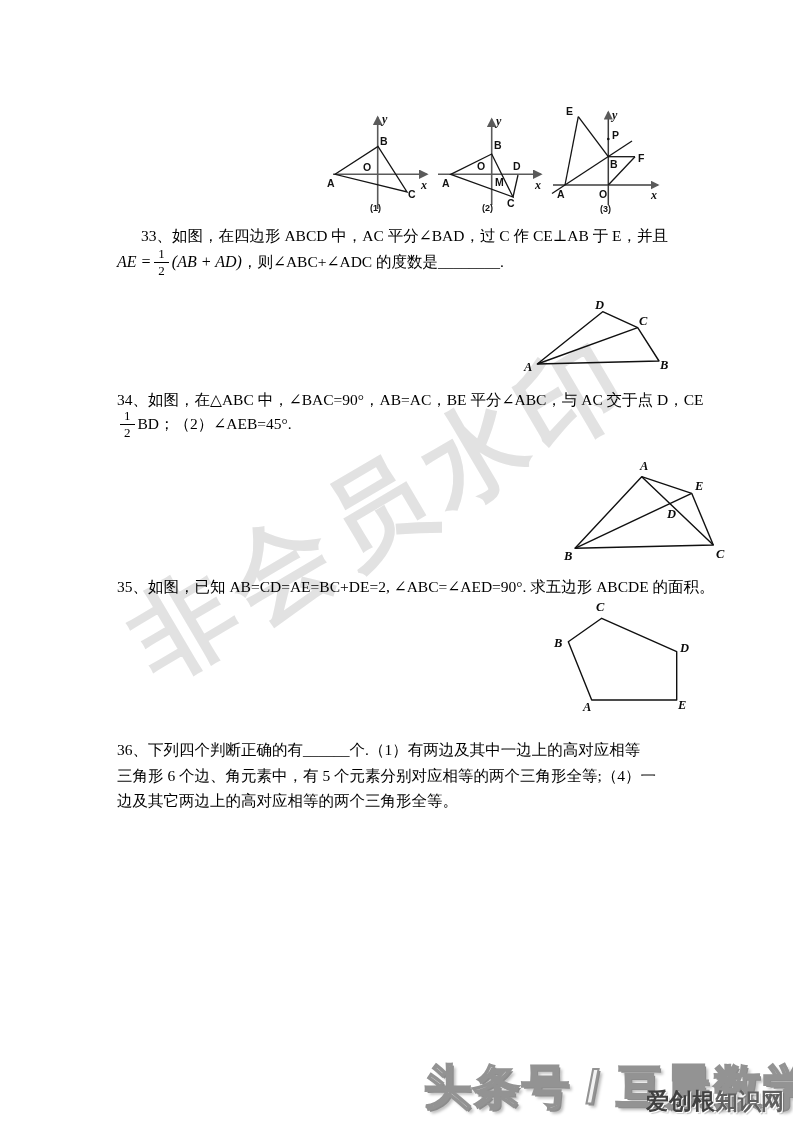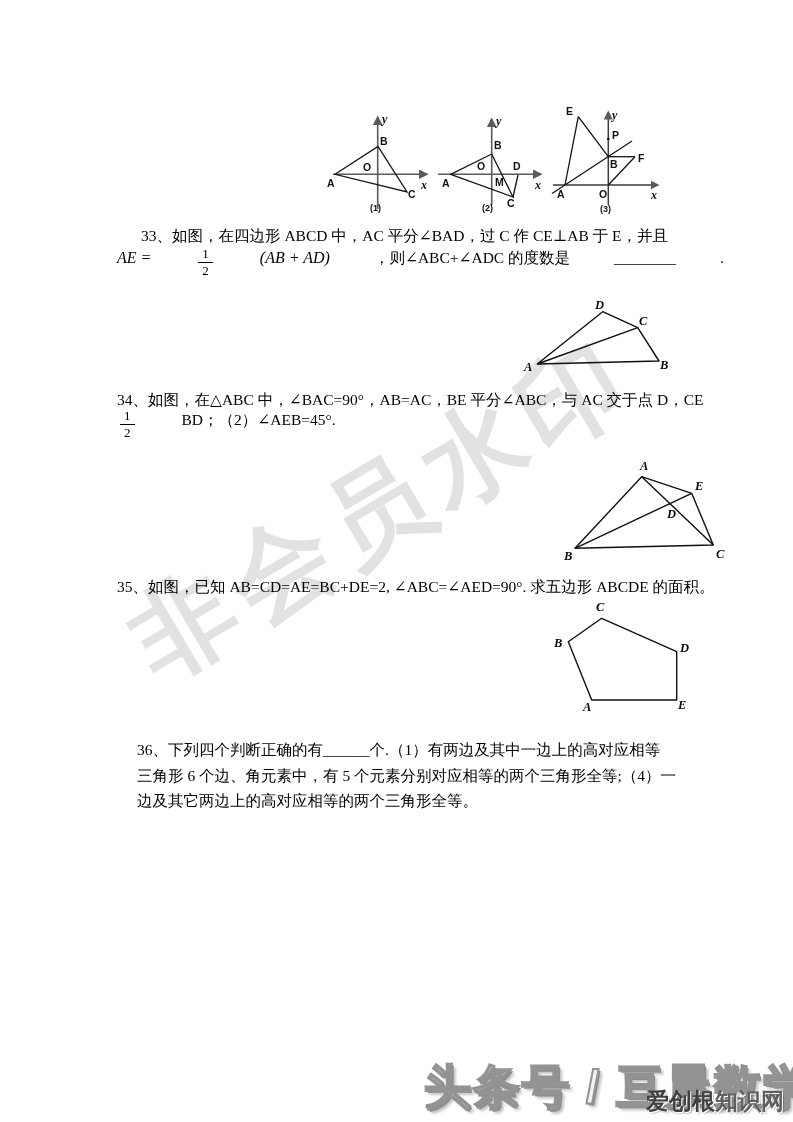--- a/index.html
+++ b/index.html
@@ -9,21 +9,21 @@
   
   .watermark{position:absolute;left:140px;top:600px;z-index:0;
              font-size:102px;font-weight:bold;letter-spacing:10px;line-height:102px;
              color:#e2e2e2;white-space:nowrap;
              transform:rotate(-30.5deg);transform-origin:left center;
              font-family:"Liberation Sans","DejaVu Sans",sans-serif;}
 
   .layer{position:absolute;left:0;top:0;z-index:1;width:793px;height:1122px;}
 
   .tline{position:absolute;font-size:15.5px;line-height:22px;white-space:nowrap;}
-  .mathrow{display:flex;gap:44px;}
+  .mathrow{display:flex;align-items:center;}
   .mi{font-style:italic;font-size:16px;font-family:"Liberation Serif",serif;}
   .frac{display:inline-flex;flex-direction:column;align-items:center;
         font-size:13px;line-height:1.05;margin:0 3px;font-style:normal;}
   .frac .num{border-bottom:1px solid #000;padding:0 4px 1px 4px;}
   .frac .den{padding-top:1px;}
   .para36 div{white-space:nowrap;line-height:25.5px;font-size:15.5px;}
 
   svg{position:absolute;overflow:visible;}
   .axis{stroke:#5a5a5a;stroke-width:1.6;fill:none;}
   .axis3{stroke:#3c3c3c;stroke-width:1.5;fill:none;}
@@ -163,21 +163,21 @@
 
     <svg style="left:540px;top:600px;" width="190" height="120" viewBox="0 0 190 120">
       <polygon class="geo" points="51.7,100 28.3,41.7 61.7,18.3 136.7,51.7 136.7,100"></polygon>
       <text class="ser" x="56" y="11">C</text>
       <text class="ser" x="14" y="47">B</text>
       <text class="ser" x="140" y="52">D</text>
       <text class="ser" x="43" y="111">A</text>
       <text class="ser" x="138" y="109">E</text>
     </svg>
 
-    <div class="tline para36" style="left:117px;top:737px;margin-left:20px;">
+    <div class="tline para36" style="left:117px;top:737px;">
       <div>36、下列四个判断正确的有______个.（1）有两边及其中一边上的高对应相等</div>
       <div>三角形 6 个边、角元素中，有 5 个元素分别对应相等的两个三角形全等;（4）一</div>
       <div>边及其它两边上的高对应相等的两个三角形全等。</div>
     </div>
 
   </div>
 
   <div class="brand">头条号 / 亘晨数学</div>
   <div class="sitelogo">
     <span class="logo-orange">爱创根</span><span class="logo-gray">知识网</span>

